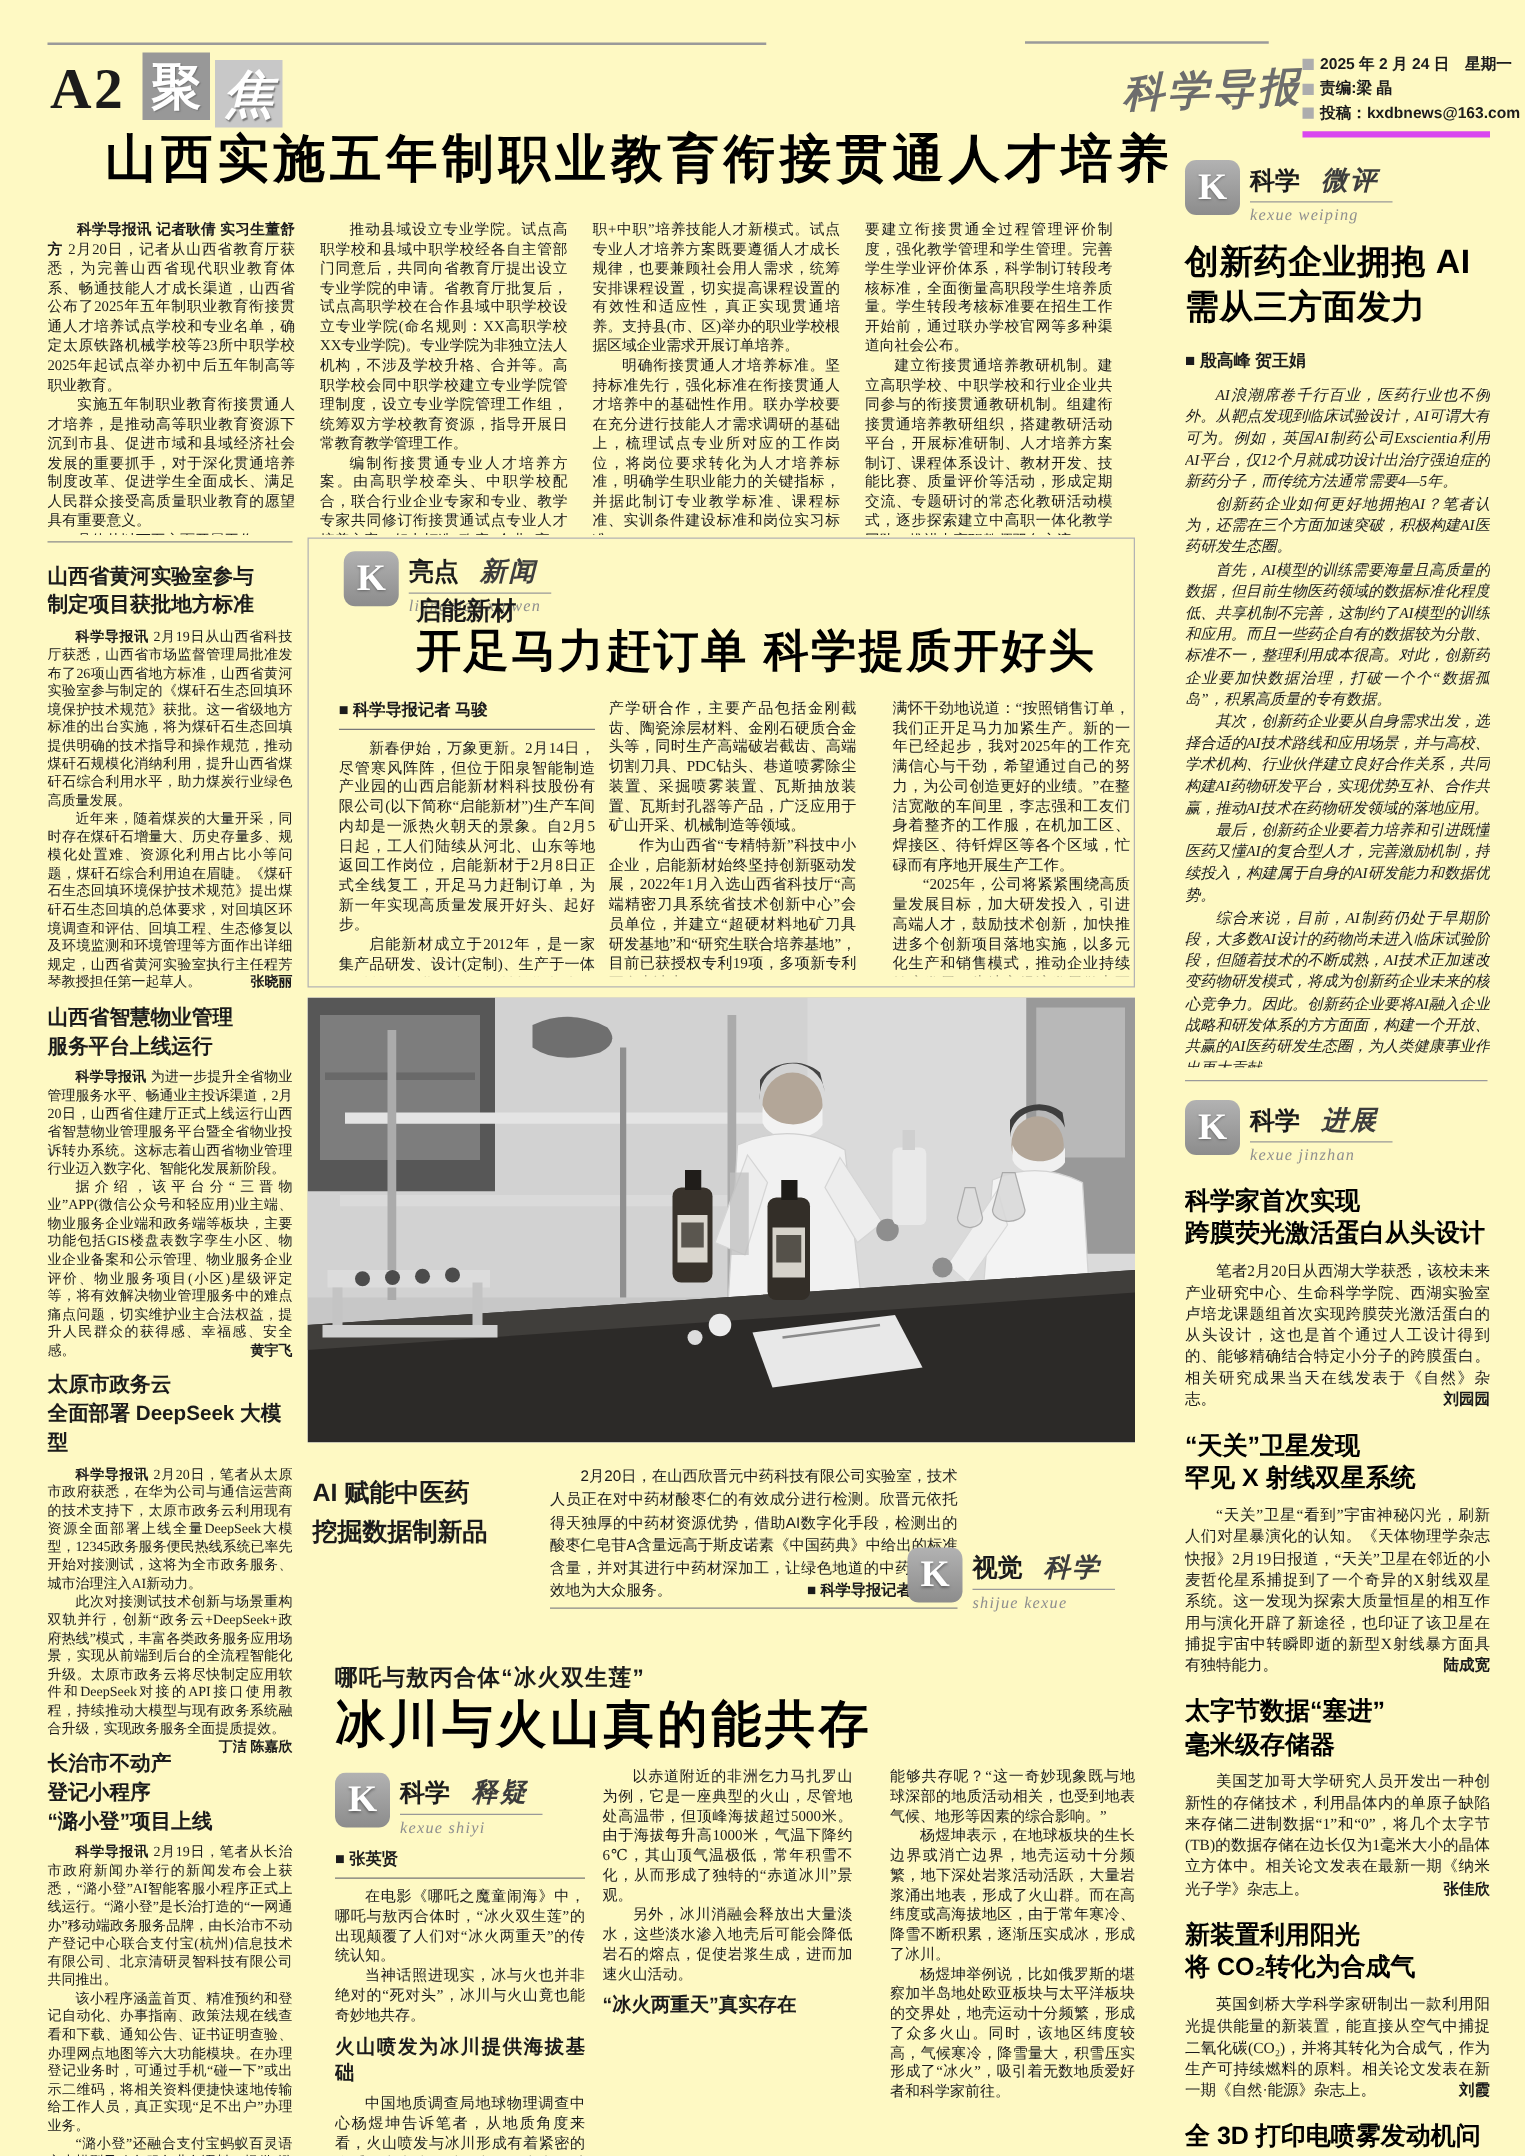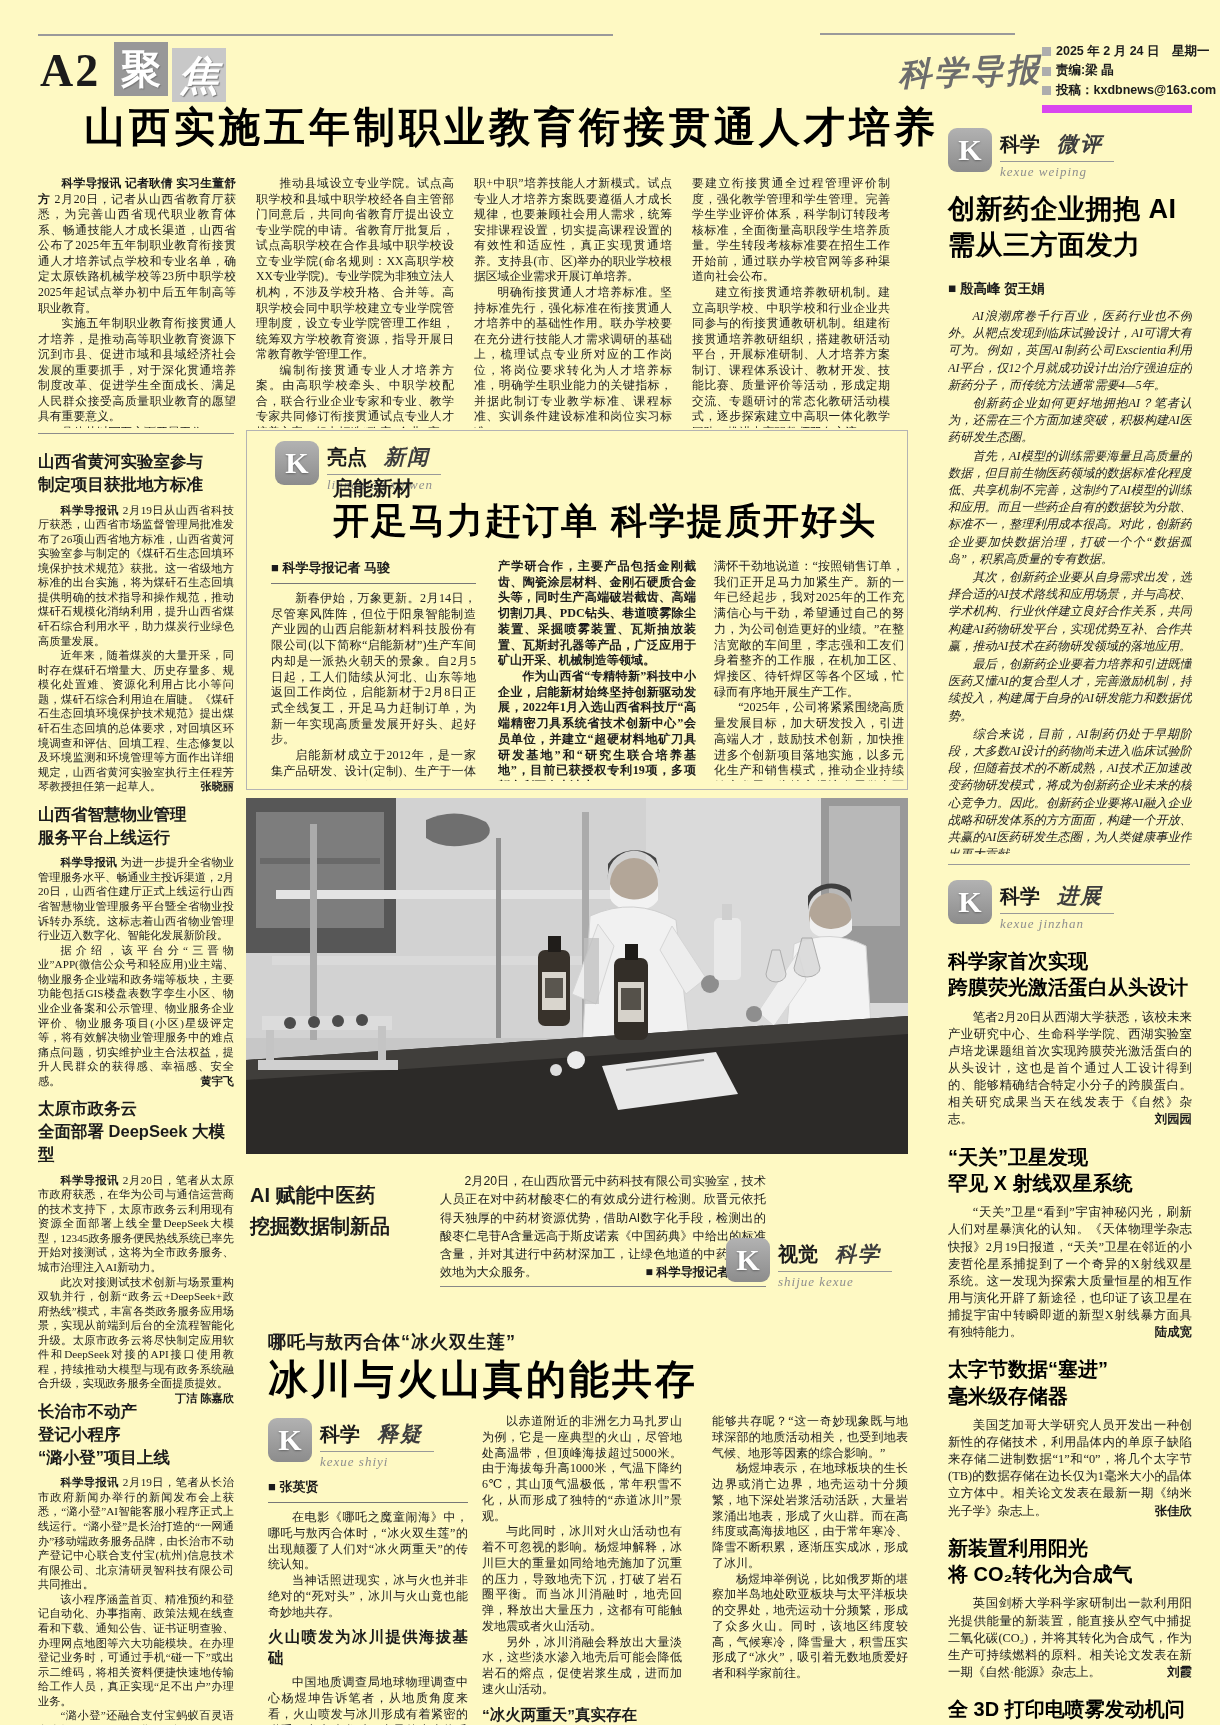--- a/index.html
+++ b/index.html
@@ -15,21 +15,21 @@
   
   .rule{background:#9a9a9a;}
   .pageno{font:bold 46px "Liberation Serif","DejaVu Serif",serif;letter-spacing:2px;}
   .logo{display:flex;gap:4px;}
   .logo span{display:flex;align-items:center;justify-content:center;width:54px;height:54px;
      font:bold 40px "Liberation Serif","DejaVu Serif",serif;color:#fff;text-shadow:1px 1px 1px #777;}
   .logo .l1{background:#989898;}
   .logo .l2{background:#c8c8c8;font-style:italic;margin-top:6px;}
   .masthead{font:bold italic 33px "Liberation Serif","DejaVu Serif",serif;color:#6d6d6d;
      transform:rotate(-2deg);letter-spacing:3px;}
-  .hinfo{width:150px;border-bottom:8px solid #d946ef;padding-bottom:5px;}
+  .hinfo{width:150px;border-bottom:5px solid #d946ef;padding-bottom:5px;}
   .hinfo .row{display:flex;align-items:center;gap:5px;font:bold 12.5px "Liberation Sans","DejaVu Sans",sans-serif;
      line-height:1.55;white-space:nowrap;}
   .sq{display:inline-block;width:9px;height:9px;background:#adadad;flex:0 0 auto;}
   
   .mainhead{font:bold 41px "Liberation Sans","DejaVu Sans",sans-serif;letter-spacing:4px;color:#000;margin-left:44px;}
   .leadcol{width:198px;height:252px;overflow:hidden;font-size:11.8px;line-height:1.32;}
   
   #leftcol{left:38px;top:433px;width:196px;border-top:1px solid #8c8c8c;padding-top:8px;height:1284px;overflow:hidden;}
   .la h3{font:bold 16.5px "Liberation Sans","DejaVu Sans",sans-serif;line-height:1.38;margin:8px 0 7px;}
   .la{margin-bottom:9px;}
@@ -166,21 +166,21 @@
         <div class="py">liangdian xinwen</div>
       </div>
     </div>
     <div class="abs kicker" style="left: 86px; top: 44px;">启能新材</div>
     <div class="abs hhead" style="left: 86px; top: 66px;">开足马力赶订单  科学提质开好头</div>
     <div class="abs hlcol" style="left:24px;width:205px;">
       <div class="bybox">■ 科学导报记者 马骏</div>
       <p class="ind">新春伊始，万象更新。2月14日，尽管寒风阵阵，但位于阳泉智能制造产业园的山西启能新材料科技股份有限公司(以下简称“启能新材”)生产车间内却是一派热火朝天的景象。自2月5日起，工人们陆续从河北、山东等地返回工作岗位，启能新材于2月8日正式全线复工，开足马力赶制订单，为新一年实现高质量发展开好头、起好步。</p>
       <p class="ind">启能新材成立于2012年，是一家集产品研发、设计(定制)、生产于一体的科技型企业。启能新材长期与太原理工大学开展</p>
     </div>
-    <div class="abs hlcol" style="left:251px;width:198px;font-weight:bold;">
+    <div class="abs hlcol" style="left:240px;width:198px;">
       <p>产学研合作，主要产品包括金刚截齿、陶瓷涂层材料、金刚石硬质合金头等，同时生产高端破岩截齿、高端切割刀具、PDC钻头、巷道喷雾除尘装置、采掘喷雾装置、瓦斯抽放装置、瓦斯封孔器等产品，广泛应用于矿山开采、机械制造等领域。</p>
       <p class="ind">作为山西省“专精特新”科技中小企业，启能新材始终坚持创新驱动发展，2022年1月入选山西省科技厅“高端精密刀具系统省技术创新中心”会员单位，并建立“超硬材料地矿刀具研发基地”和“研究生联合培养基地”，目前已获授权专利19项，多项新专利正在申请中。</p>
 
     </div>
     <div class="abs hlcol" style="left:467px;width:190px;">
       <p>满怀干劲地说道：“按照销售订单，我们正开足马力加紧生产。新的一年已经起步，我对2025年的工作充满信心与干劲，希望通过自己的努力，为公司创造更好的业绩。”在整洁宽敞的车间里，李志强和工友们身着整齐的工作服，在机加工区、焊接区、待钎焊区等各个区域，忙碌而有序地开展生产工作。</p>
       <p class="ind">“2025年，公司将紧紧围绕高质量发展目标，加大研发投入，引进高端人才，鼓励技术创新，加快推进多个创新项目落地实施，以多元化生产和销售模式，推动企业持续健康发展，为地方经济发展做出更大贡献。”启能新材办公室主任王晓玲表示。</p>
     </div>
   </div>
 
@@ -298,21 +298,20 @@
       </div>
     </div>
     <div class="bybox">■ 张英贤</div>
     <p class="ind">在电影《哪吒之魔童闹海》中，哪吒与敖丙合体时，“冰火双生莲”的出现颠覆了人们对“冰火两重天”的传统认知。</p>
     <p class="ind">当神话照进现实，冰与火也并非绝对的“死对头”，冰川与火山竟也能奇妙地共存。</p>
     <p class="subhead">火山喷发为冰川提供海拔基础</p>
     <p class="ind">中国地质调查局地球物理调查中心杨煜坤告诉笔者，从地质角度来看，火山喷发与冰川形成有着紧密的联系。火山喷发时，大量的火山物质堆积，形成高耸的地形，为冰川的存在提供了海拔基础。</p>
   </div>
   <div class="abs gcol" style="left:482px;top:1414px;width:200px;height:311px;">
     <p class="ind">以赤道附近的非洲乞力马扎罗山为例，它是一座典型的火山，尽管地处高温带，但顶峰海拔超过5000米。由于海拔每升高1000米，气温下降约6℃，其山顶气温极低，常年积雪不化，从而形成了独特的“赤道冰川”景观。</p>
-    <p class="ind">与此同时，冰川对火山活动也有着不可忽视的影响。杨煜坤解释，冰川巨大的重量如同给地壳施加了沉重的压力，导致地壳下沉，打破了岩石圈平衡。而当冰川消融时，地壳回弹，释放出大量压力，这都有可能触发地震或者火山活动。</p>
     <p class="ind">另外，冰川消融会释放出大量淡水，这些淡水渗入地壳后可能会降低岩石的熔点，促使岩浆生成，进而加速火山活动。</p>
     <p class="subhead">“冰火两重天”真实存在</p>
 
   </div>
   <div class="abs gcol" style="left:712px;top:1414px;width:196px;height:311px;">
     <p>能够共存呢？“这一奇妙现象既与地球深部的地质活动相关，也受到地表气候、地形等因素的综合影响。”</p>
     <p class="ind">杨煜坤表示，在地球板块的生长边界或消亡边界，地壳运动十分频繁，地下深处岩浆活动活跃，大量岩浆涌出地表，形成了火山群。而在高纬度或高海拔地区，由于常年寒冷、降雪不断积累，逐渐压实成冰，形成了冰川。</p>
     <p class="ind">杨煜坤举例说，比如俄罗斯的堪察加半岛地处欧亚板块与太平洋板块的交界处，地壳运动十分频繁，形成了众多火山。同时，该地区纬度较高，气候寒冷，降雪量大，积雪压实形成了“冰火”，吸引着无数地质爱好者和科学家前往。</p>
   </div>
 

